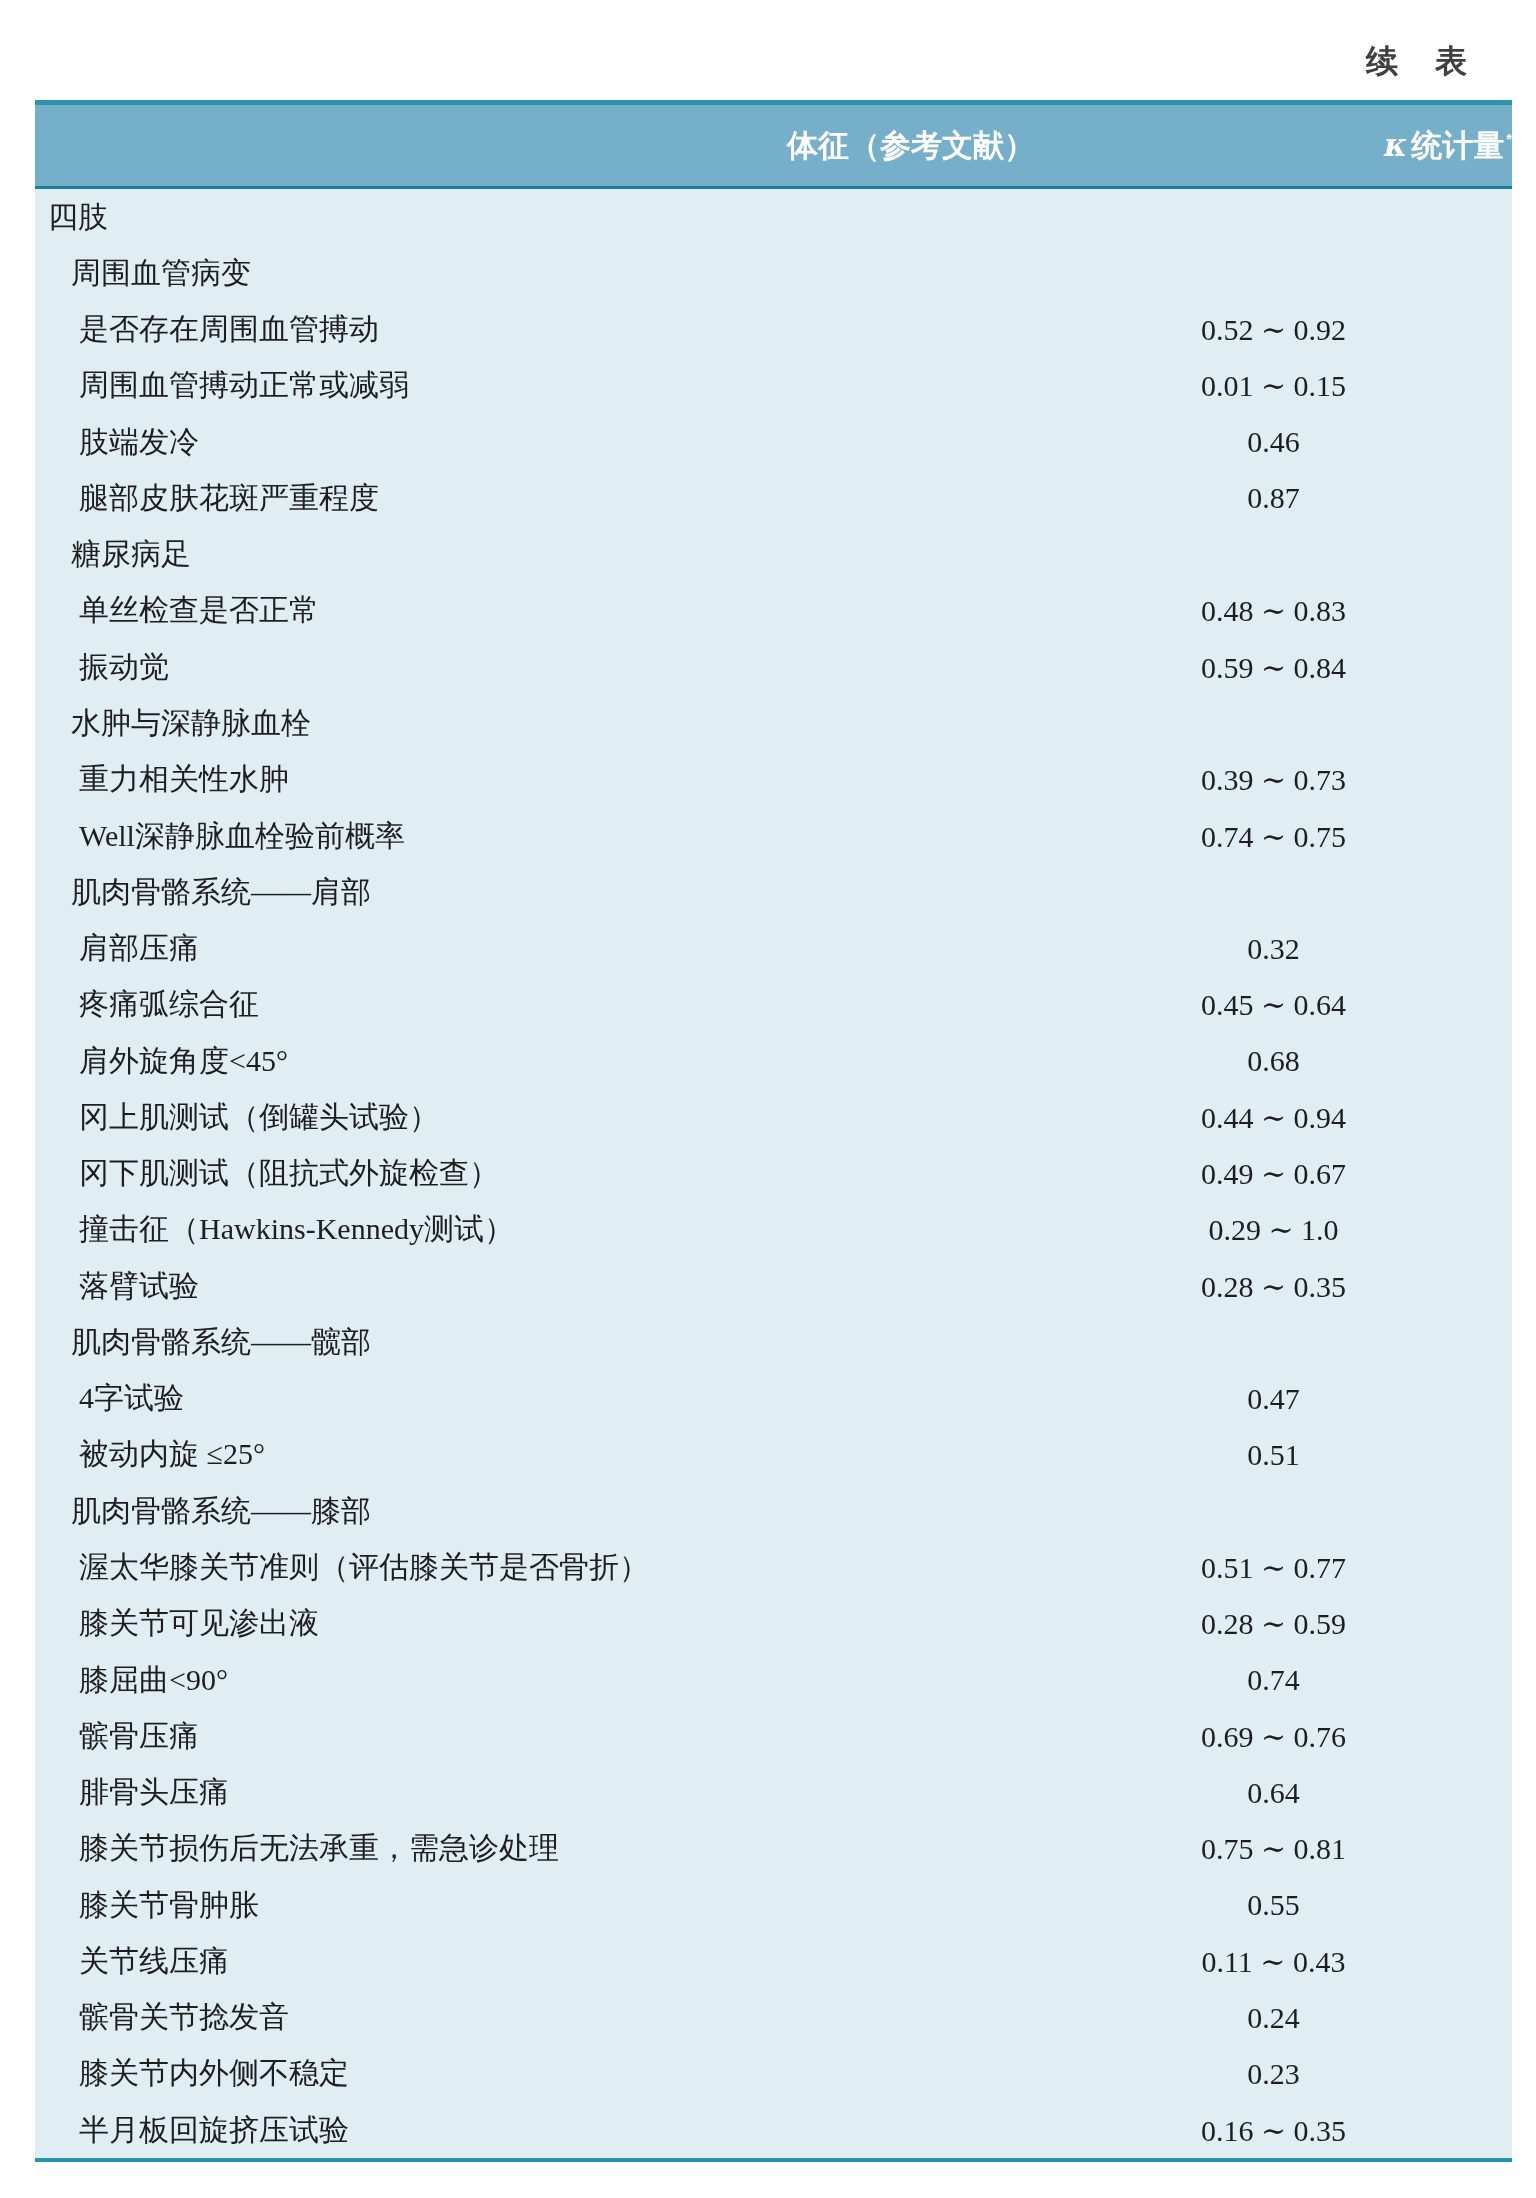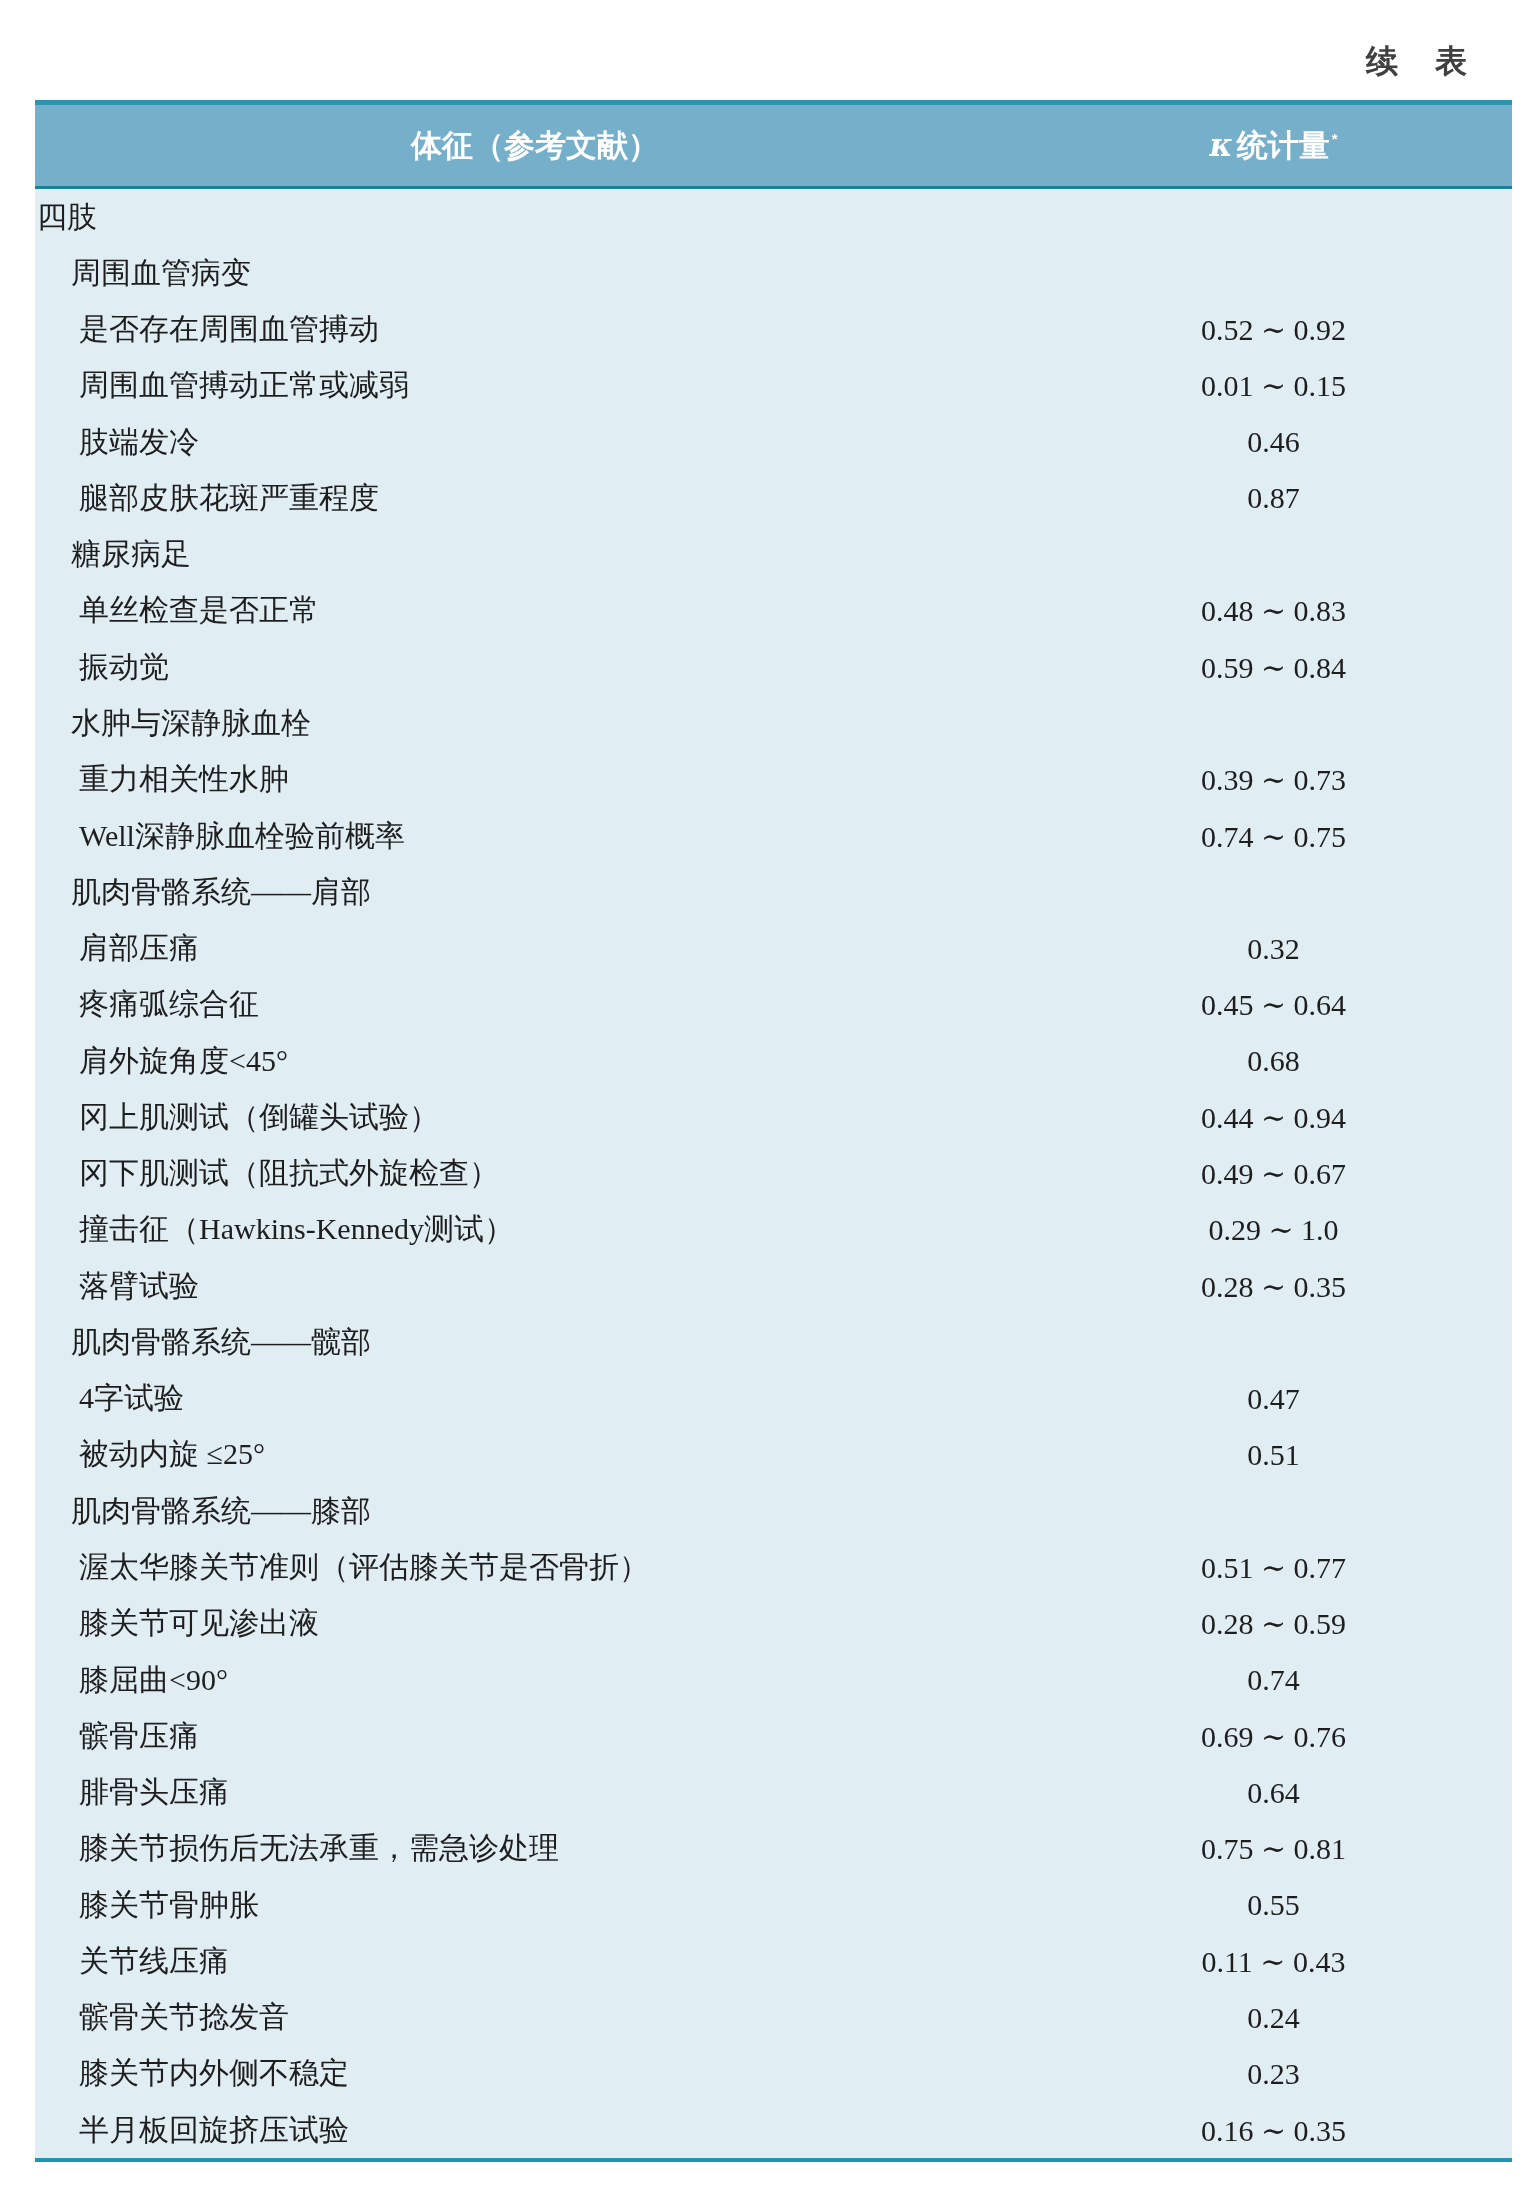--- a/index.html
+++ b/index.html
@@ -12,29 +12,29 @@
     font-family:"Liberation Sans","DejaVu Sans",sans-serif;
     font-weight:bold;font-size:32px;color:#404040;word-spacing:28px;white-space:nowrap;
   }
   .table{position:absolute;left:35px;top:100px;width:1477px;}
   .thead{
     display:flex;align-items:center;height:81px;
     background:#76afca;border-top:5px solid #2e93ae;border-bottom:3px solid #1d7f96;
     font-family:"Liberation Sans","DejaVu Sans",sans-serif;
     font-weight:bold;color:#ffffff;font-size:31px;
   }
-  .th{text-align:center;}
+  .th{text-align:right;}
   .th.c1{width:1000px;}
   .th.c2{width:477px;}
   .kappa-sym{font-style:italic;font-family:"DejaVu Serif",serif;margin-right:4px;}
   .kappa-mark{font-size:15px;vertical-align:super;margin-left:2px;}
   .tbody{background:#e0edf3;border-bottom:4px solid #2095af;}
   .row{display:flex;align-items:center;height:56.28px;font-size:30px;}
   .row .label{flex:1;white-space:nowrap;}
-  .row.lv1 .label{padding-left:2px;}
+  .row.lv1 .label{padding-left:13px;}
   .row.lv2 .label{padding-left:36px;}
   .row.lv3 .label{padding-left:44px;}
   .row .value{width:477px;text-align:center;white-space:nowrap;}
 </style>
 </head>
 <body>
 
 <div class="continued">续 表</div>
 
 <div class="table">

